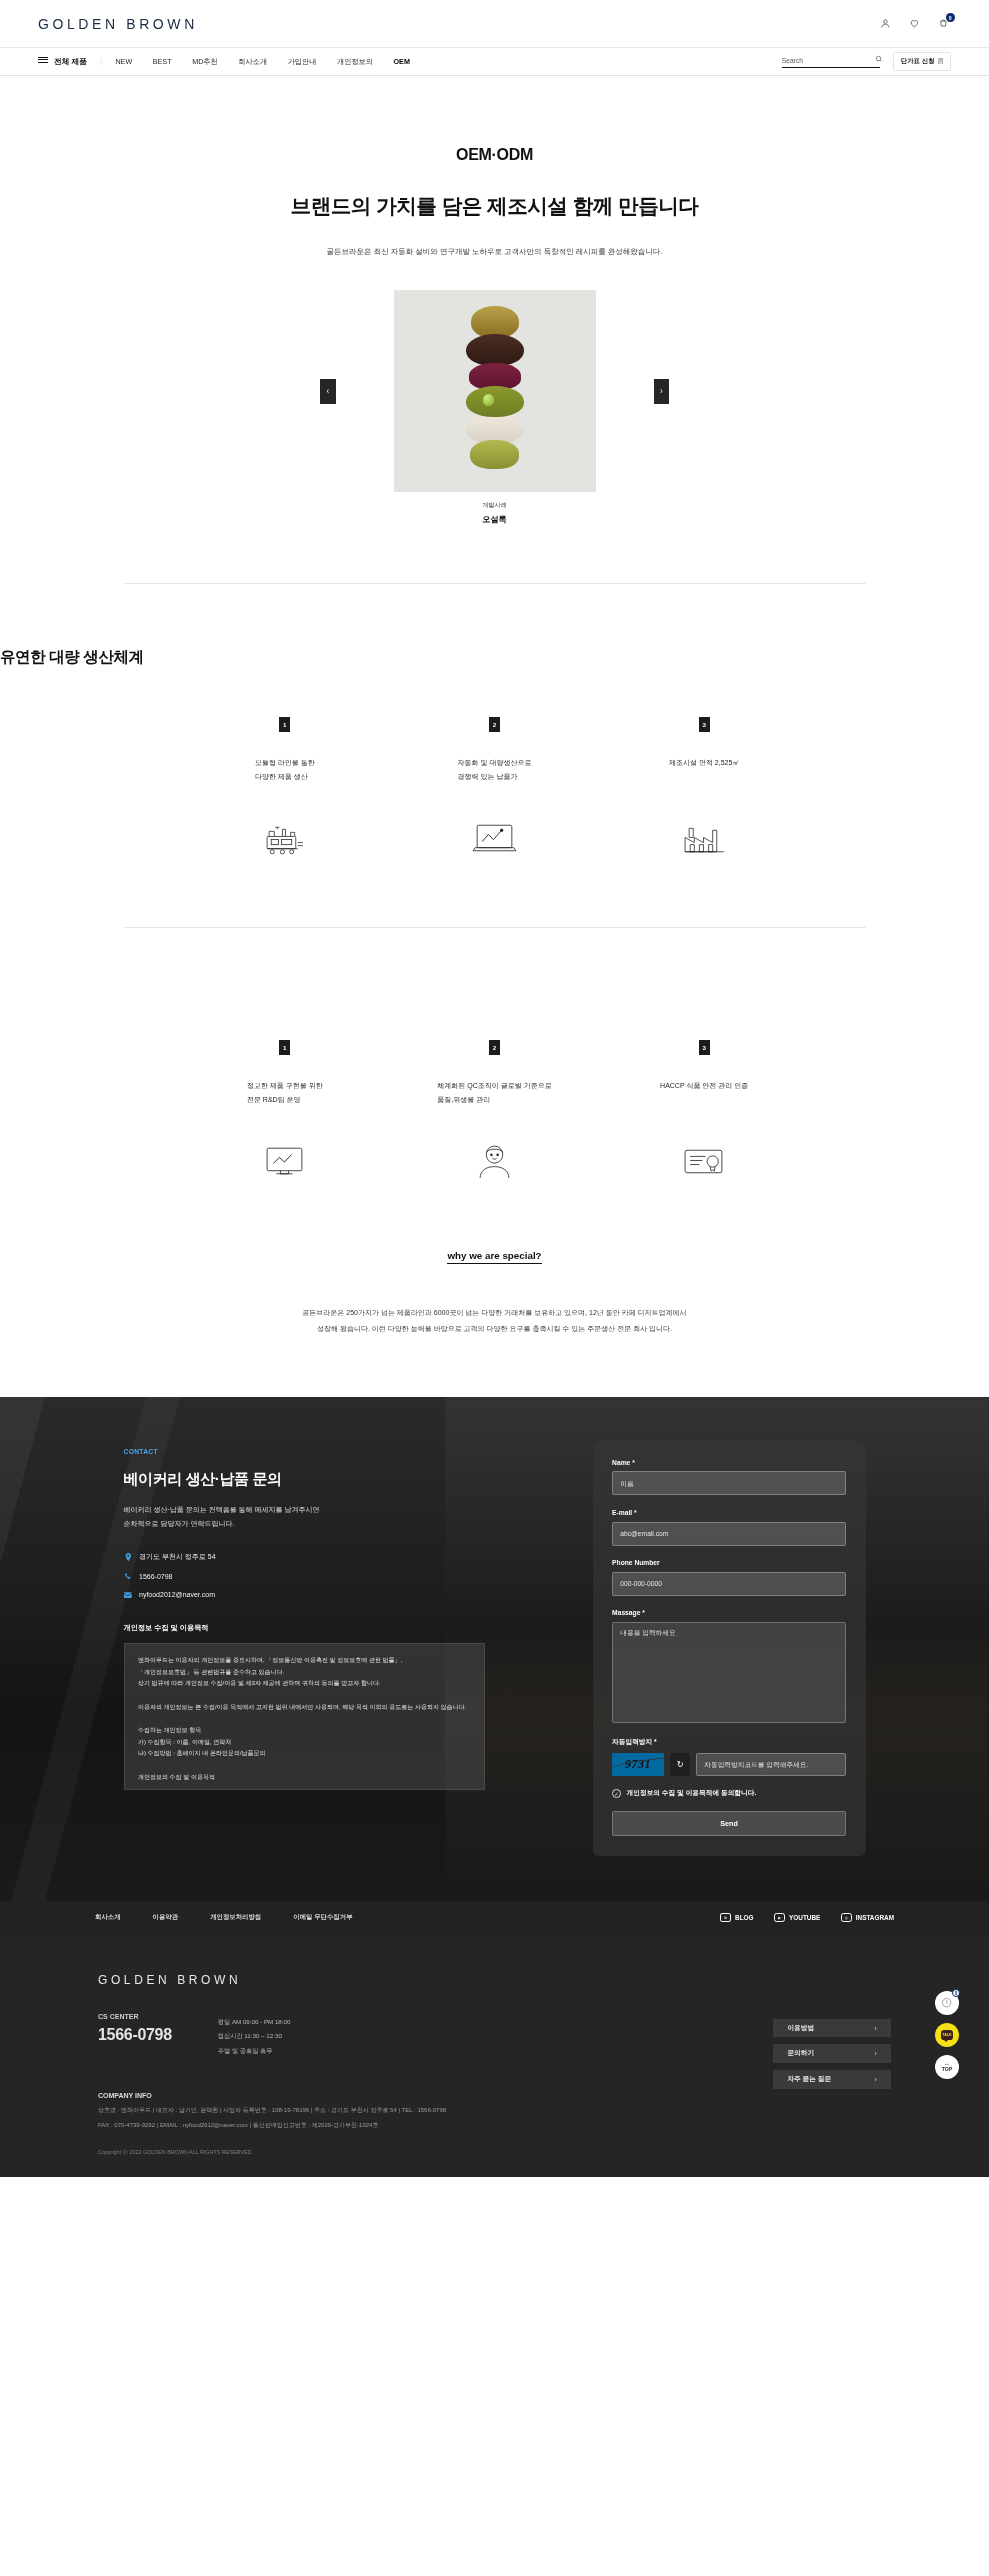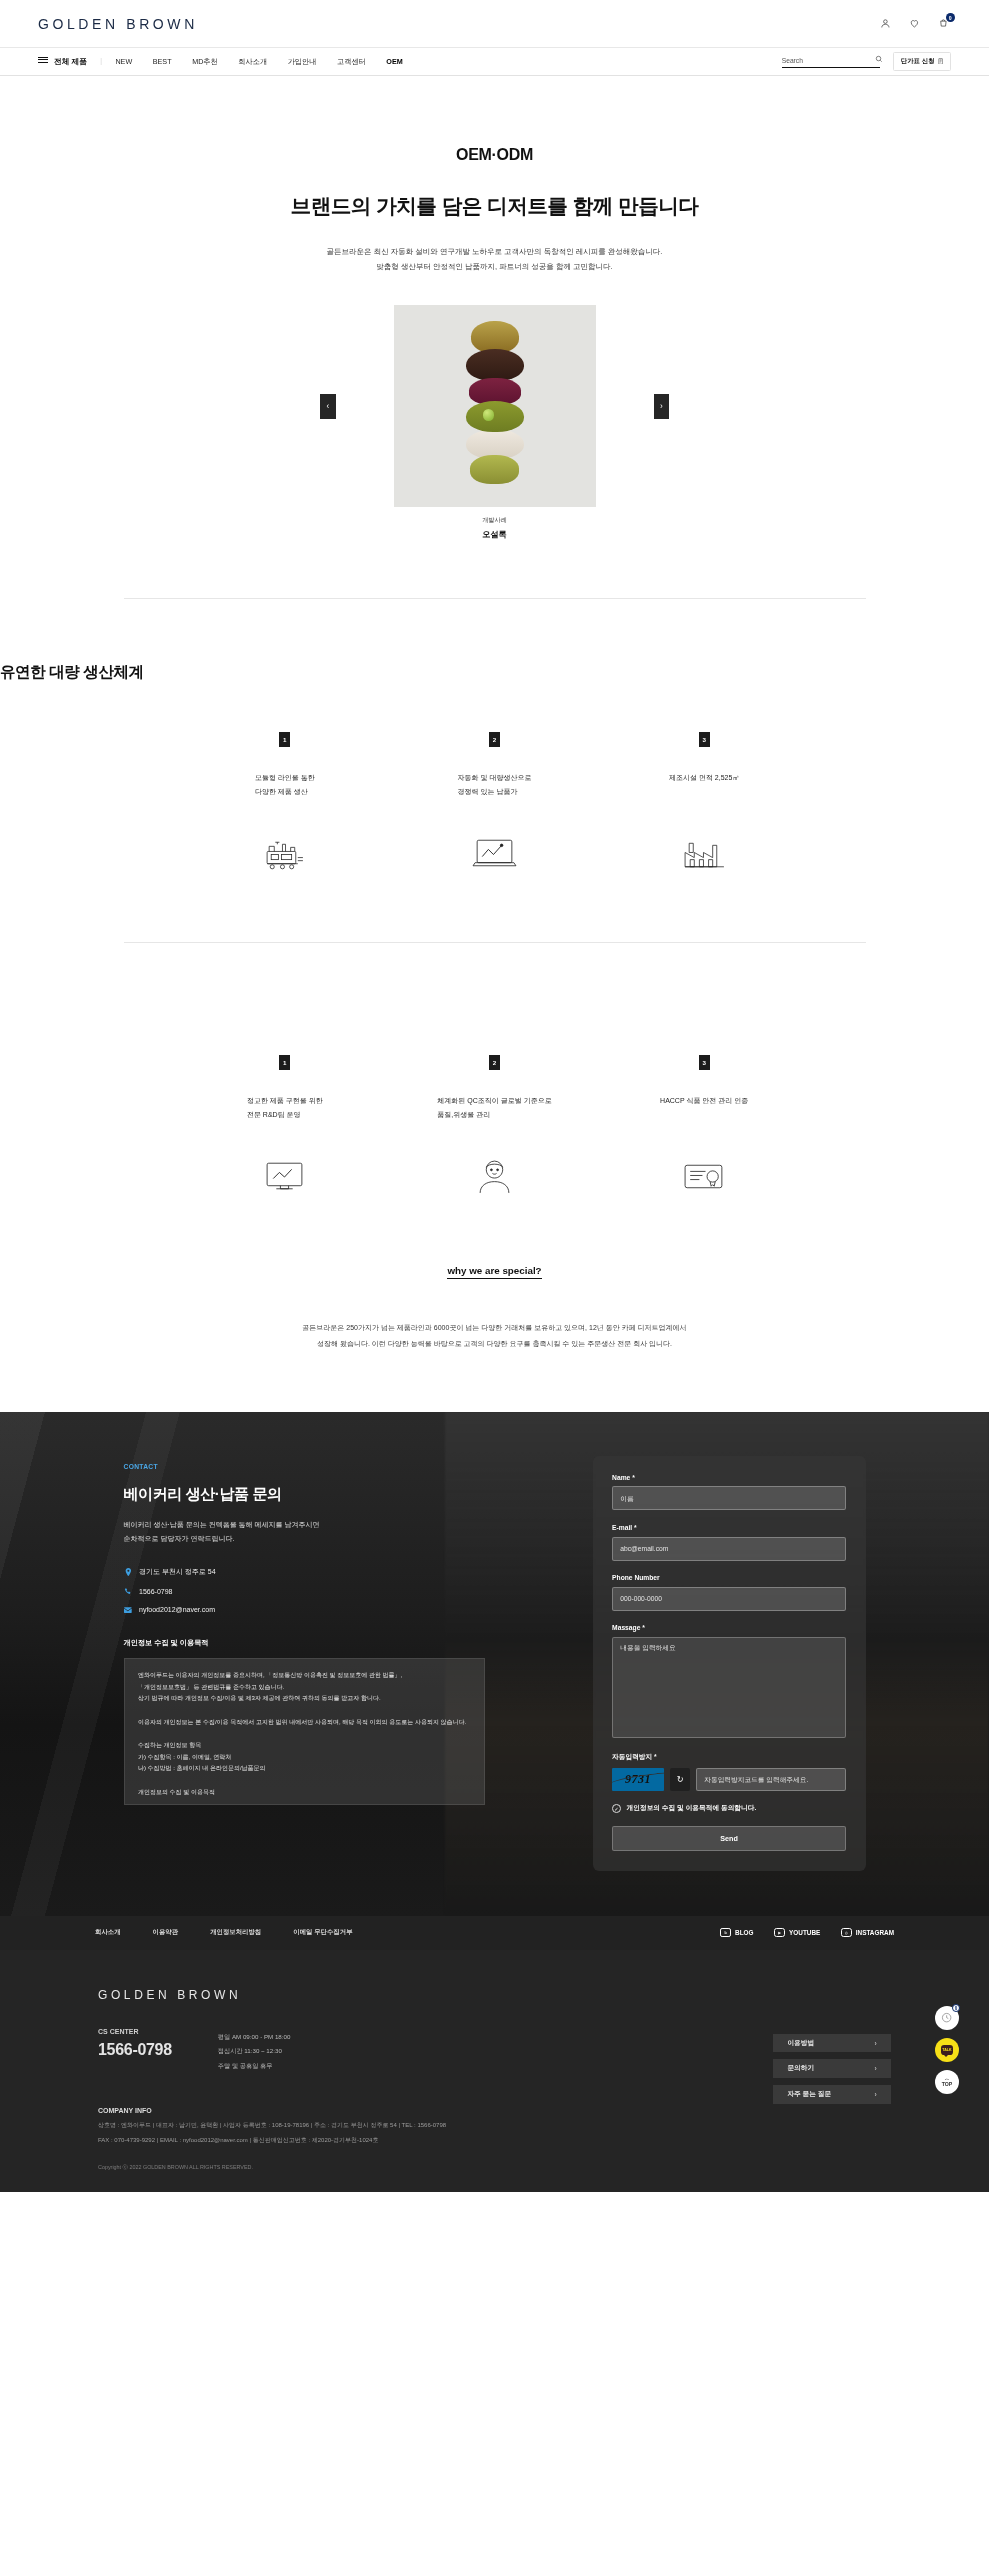--- a/index.html
+++ b/index.html
@@ -388,21 +388,21 @@
         <span></span>
       </span>
     <span class="nav-all">전체 제품</span>
     <span class="nav-div">|</span>
     <div class="nav-links">
       <a class="nav-link">NEW</a>
       <a class="nav-link">BEST</a>
       <a class="nav-link">MD추천</a>
       <a class="nav-link">회사소개</a>
       <a class="nav-link">가입안내</a>
-      <a class="nav-link">고객센터</a>
+      <a class="nav-link">개인정보의</a>
       <a class="nav-link active">OEM</a>
     </div>
   </div>
   <div class="nav-right">
     <div class="search-wrap">
       <input type="text" placeholder="Search" style="">
       <span>
         <svg width="7.7" height="7.7" viewBox="0 0 24 24" fill="none" stroke="#111" stroke-width="1.6">
             <circle cx="11" cy="11" r="7"></circle>
             <path d="M16.5 16.5L21 21"></path>
@@ -416,24 +416,23 @@
             <rect x="2" y="1.5" width="10" height="15" rx="1"></rect>
             <path d="M4.5 5h5M4.5 8h5M4.5 11h3"></path>
           </svg>
       </span>
     </button>
   </div>
 </nav>
 
 <section class="hero">
   <div class="hero-kicker">OEM·ODM</div>
-  <h1 class="hero-title">브랜드의 가치를 담은 디저트를 함께 만듭니다</h1>
+  <h1 class="hero-title">브랜드의 가치를 담은 제조시설 함께 만듭니다</h1>
   <div class="hero-sub">
     <div>골든브라운은 최신 자동화 설비와 연구개발 노하우로 고객사만의 독창적인 레시피를 완성해왔습니다.</div>
-    <div>맞춤형 생산부터 안정적인 납품까지, 파트너의 성공을 함께 고민합니다.</div>
   </div>
 
   <div class="carousel">
     <div class="car-arrow prev">‹</div>
     <div class="car-img">
       <div class="stack">
         <div class="dn dn1"></div>
         <div class="dn dn2"></div>
         <div class="dn dn3"></div>
         <div class="dn dn4"></div>

